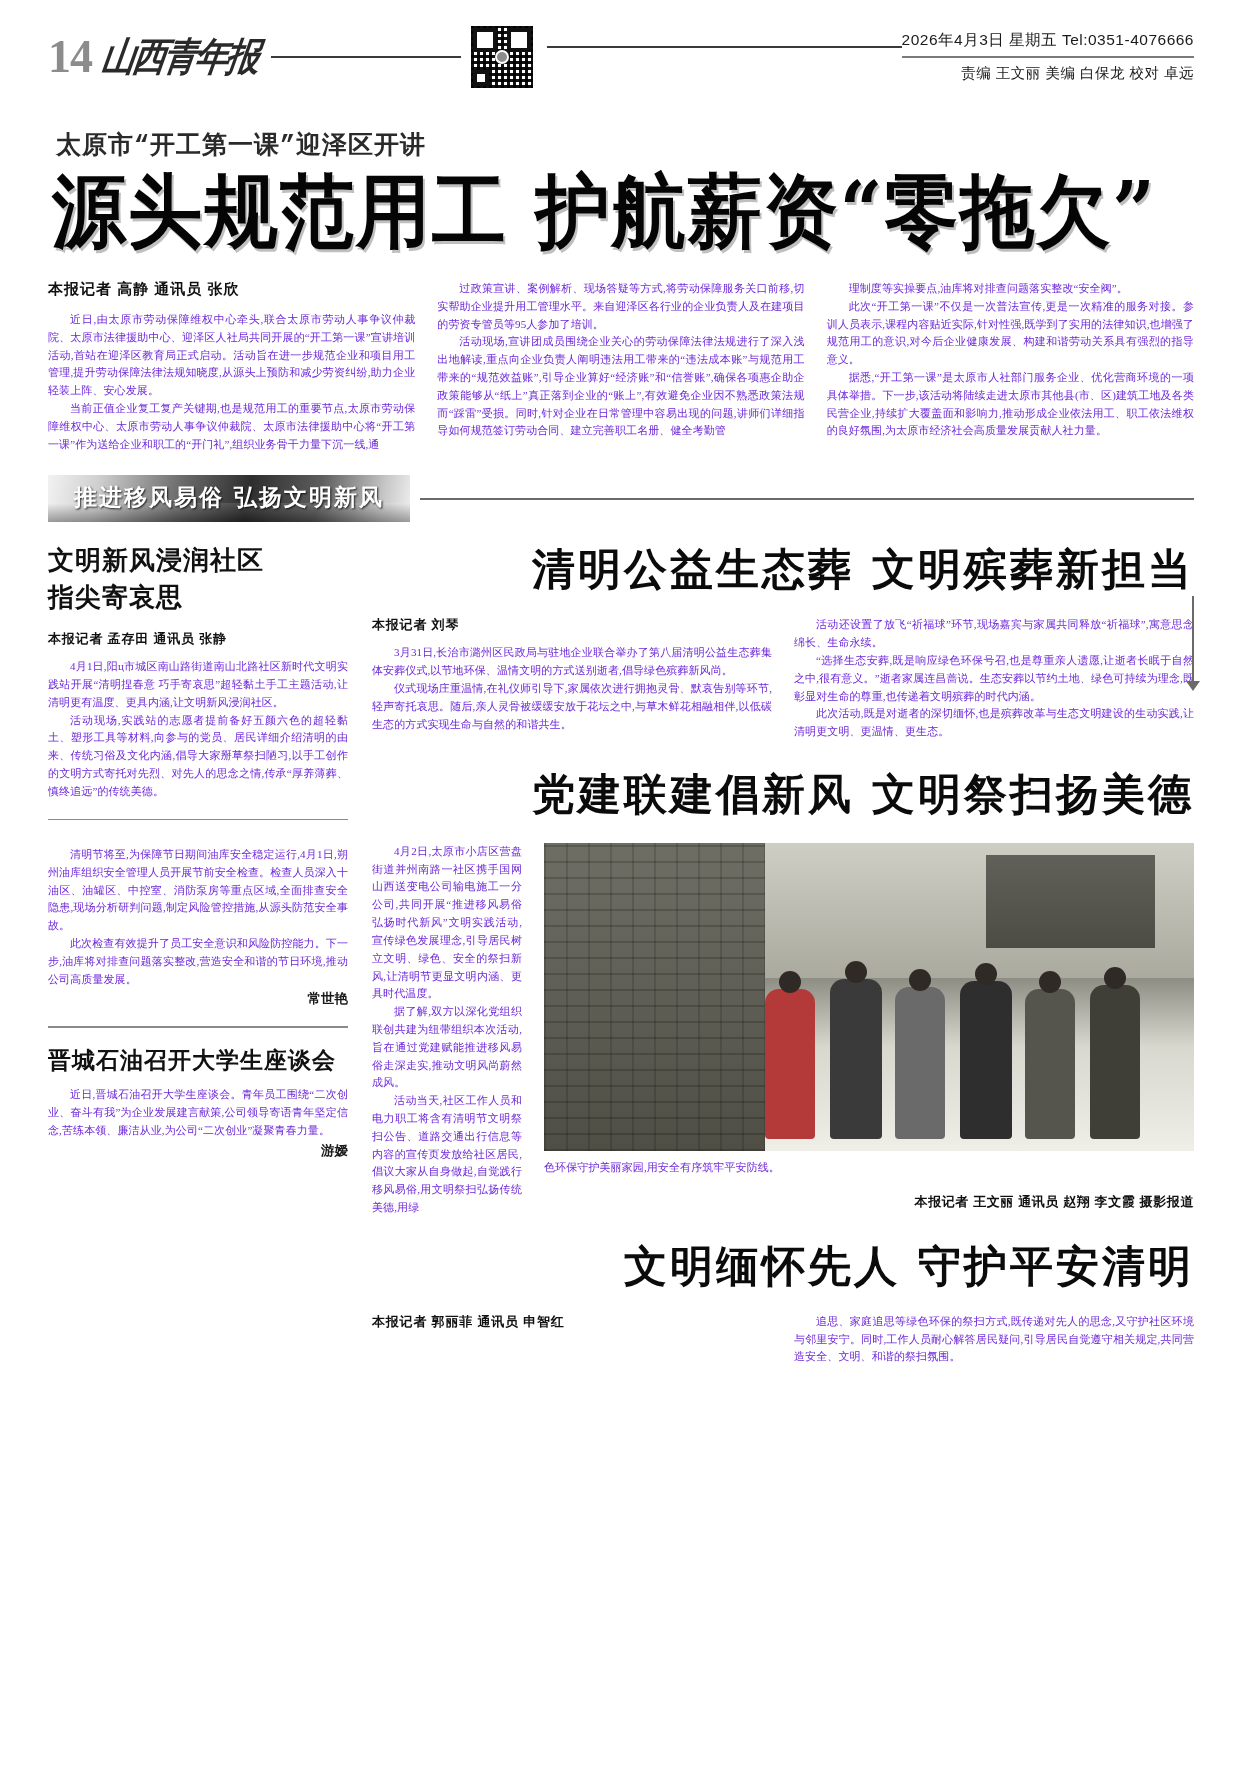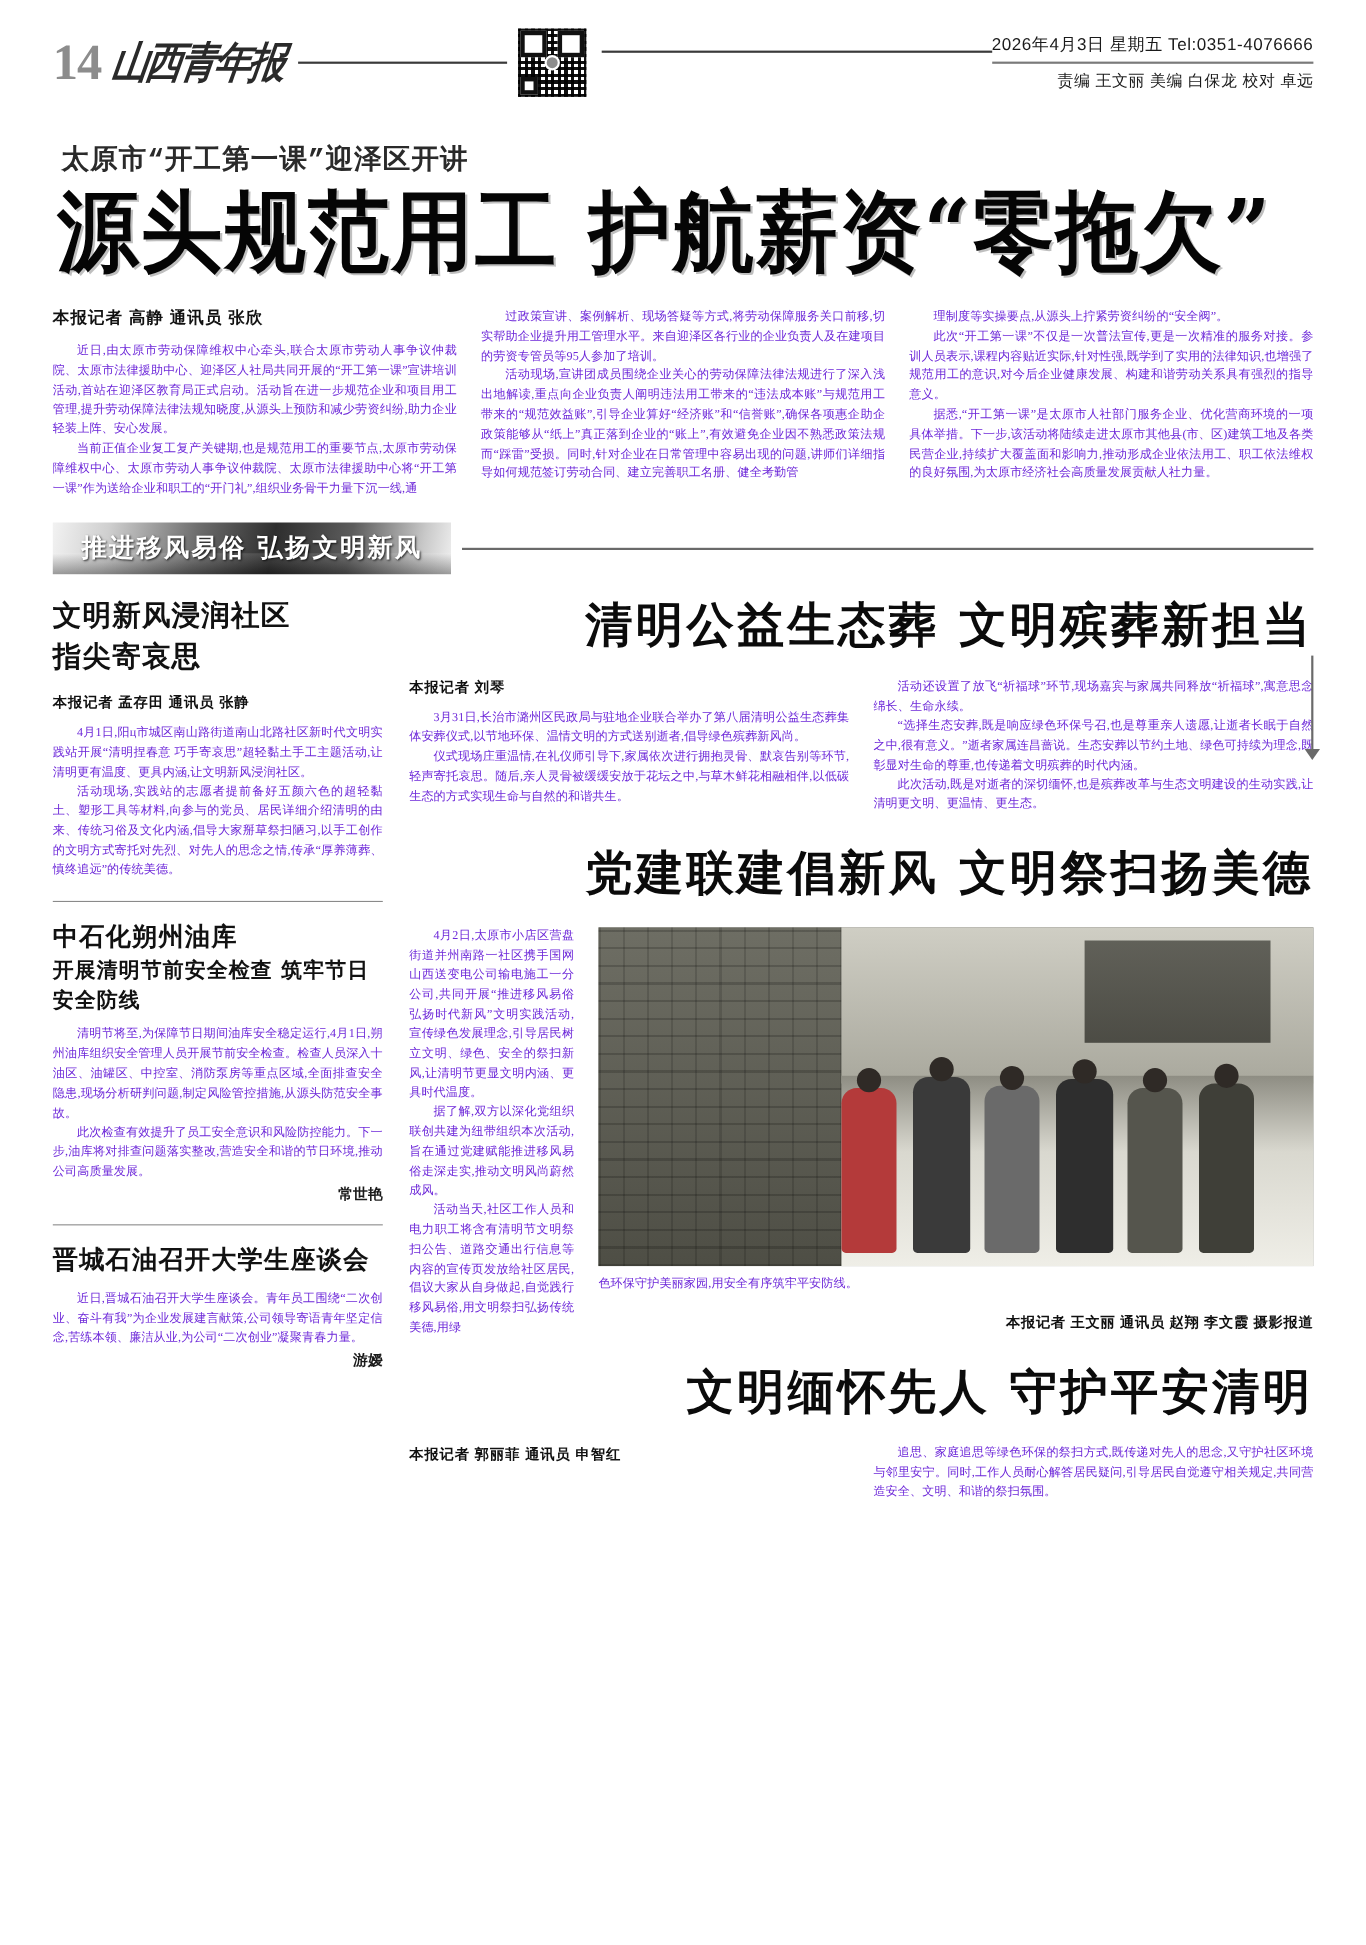--- a/index.html
+++ b/index.html
@@ -220,21 +220,21 @@
         </div>
       </div>
       <div>
         <div class="bt">
           <p>过政策宣讲、案例解析、现场答疑等方式,将劳动保障服务关口前移,切实帮助企业提升用工管理水平。来自迎泽区各行业的企业负责人及在建项目的劳资专管员等95人参加了培训。</p>
           <p>活动现场,宣讲团成员围绕企业关心的劳动保障法律法规进行了深入浅出地解读,重点向企业负责人阐明违法用工带来的“违法成本账”与规范用工带来的“规范效益账”,引导企业算好“经济账”和“信誉账”,确保各项惠企助企政策能够从“纸上”真正落到企业的“账上”,有效避免企业因不熟悉政策法规而“踩雷”受损。同时,针对企业在日常管理中容易出现的问题,讲师们详细指导如何规范签订劳动合同、建立完善职工名册、健全考勤管</p>
         </div>
       </div>
       <div>
         <div class="bt">
-          <p>理制度等实操要点,从源头上拧紧劳资纠纷的“安全阀”。</p>
+          <p>理制度等实操要点,油库将对排查问题落实整改“安全阀”。</p>
           <p>此次“开工第一课”不仅是一次普法宣传,更是一次精准的服务对接。参训人员表示,课程内容贴近实际,针对性强,既学到了实用的法律知识,也增强了规范用工的意识,对今后企业健康发展、构建和谐劳动关系具有强烈的指导意义。</p>
           <p>据悉,“开工第一课”是太原市人社部门服务企业、优化营商环境的一项具体举措。下一步,该活动将陆续走进太原市其他县(市、区)建筑工地及各类民营企业,持续扩大覆盖面和影响力,推动形成企业依法用工、职工依法维权的良好氛围,为太原市经济社会高质量发展贡献人社力量。</p>
         </div>
       </div>
     </div>
   </div>
 
   <div class="sec-banner-wrap">
     <div class="sec-banner">
       <span>推进移风易俗  弘扬文明新风</span>
@@ -255,24 +255,20 @@
         <div class="byline2">本报记者 孟存田 通讯员 张静</div>
         <div class="bt">
           <p>4月1日,阳ц市城区南山路街道南山北路社区新时代文明实践站开展“清明捏春意 巧手寄哀思”超轻黏土手工主题活动,让清明更有温度、更具内涵,让文明新风浸润社区。</p>
           <p>活动现场,实践站的志愿者提前备好五颜六色的超轻黏土、塑形工具等材料,向参与的党员、居民详细介绍清明的由来、传统习俗及文化内涵,倡导大家掰草祭扫陋习,以手工创作的文明方式寄托对先烈、对先人的思念之情,传承“厚养薄葬、慎终追远”的传统美德。</p>
         </div>
       </div>
 
       <div class="hrule"></div>
 
       <div>
-        <div class="hl2 sm">
-          <div>中石化朔州油库</div>
-          <div style="font-size:19px">开展清明节前安全检查 筑牢节日安全防线</div>
-        </div>
         <div style="height:10px"></div>
         <div class="bt">
           <p>清明节将至,为保障节日期间油库安全稳定运行,4月1日,朔州油库组织安全管理人员开展节前安全检查。检查人员深入十油区、油罐区、中控室、消防泵房等重点区域,全面排查安全隐患,现场分析研判问题,制定风险管控措施,从源头防范安全事故。</p>
           <p>此次检查有效提升了员工安全意识和风险防控能力。下一步,油库将对排查问题落实整改,营造安全和谐的节日环境,推动公司高质量发展。</p>
         </div>
         <span class="sig">常世艳</span>
       </div>
 
       <div class="hrule"></div>
 

